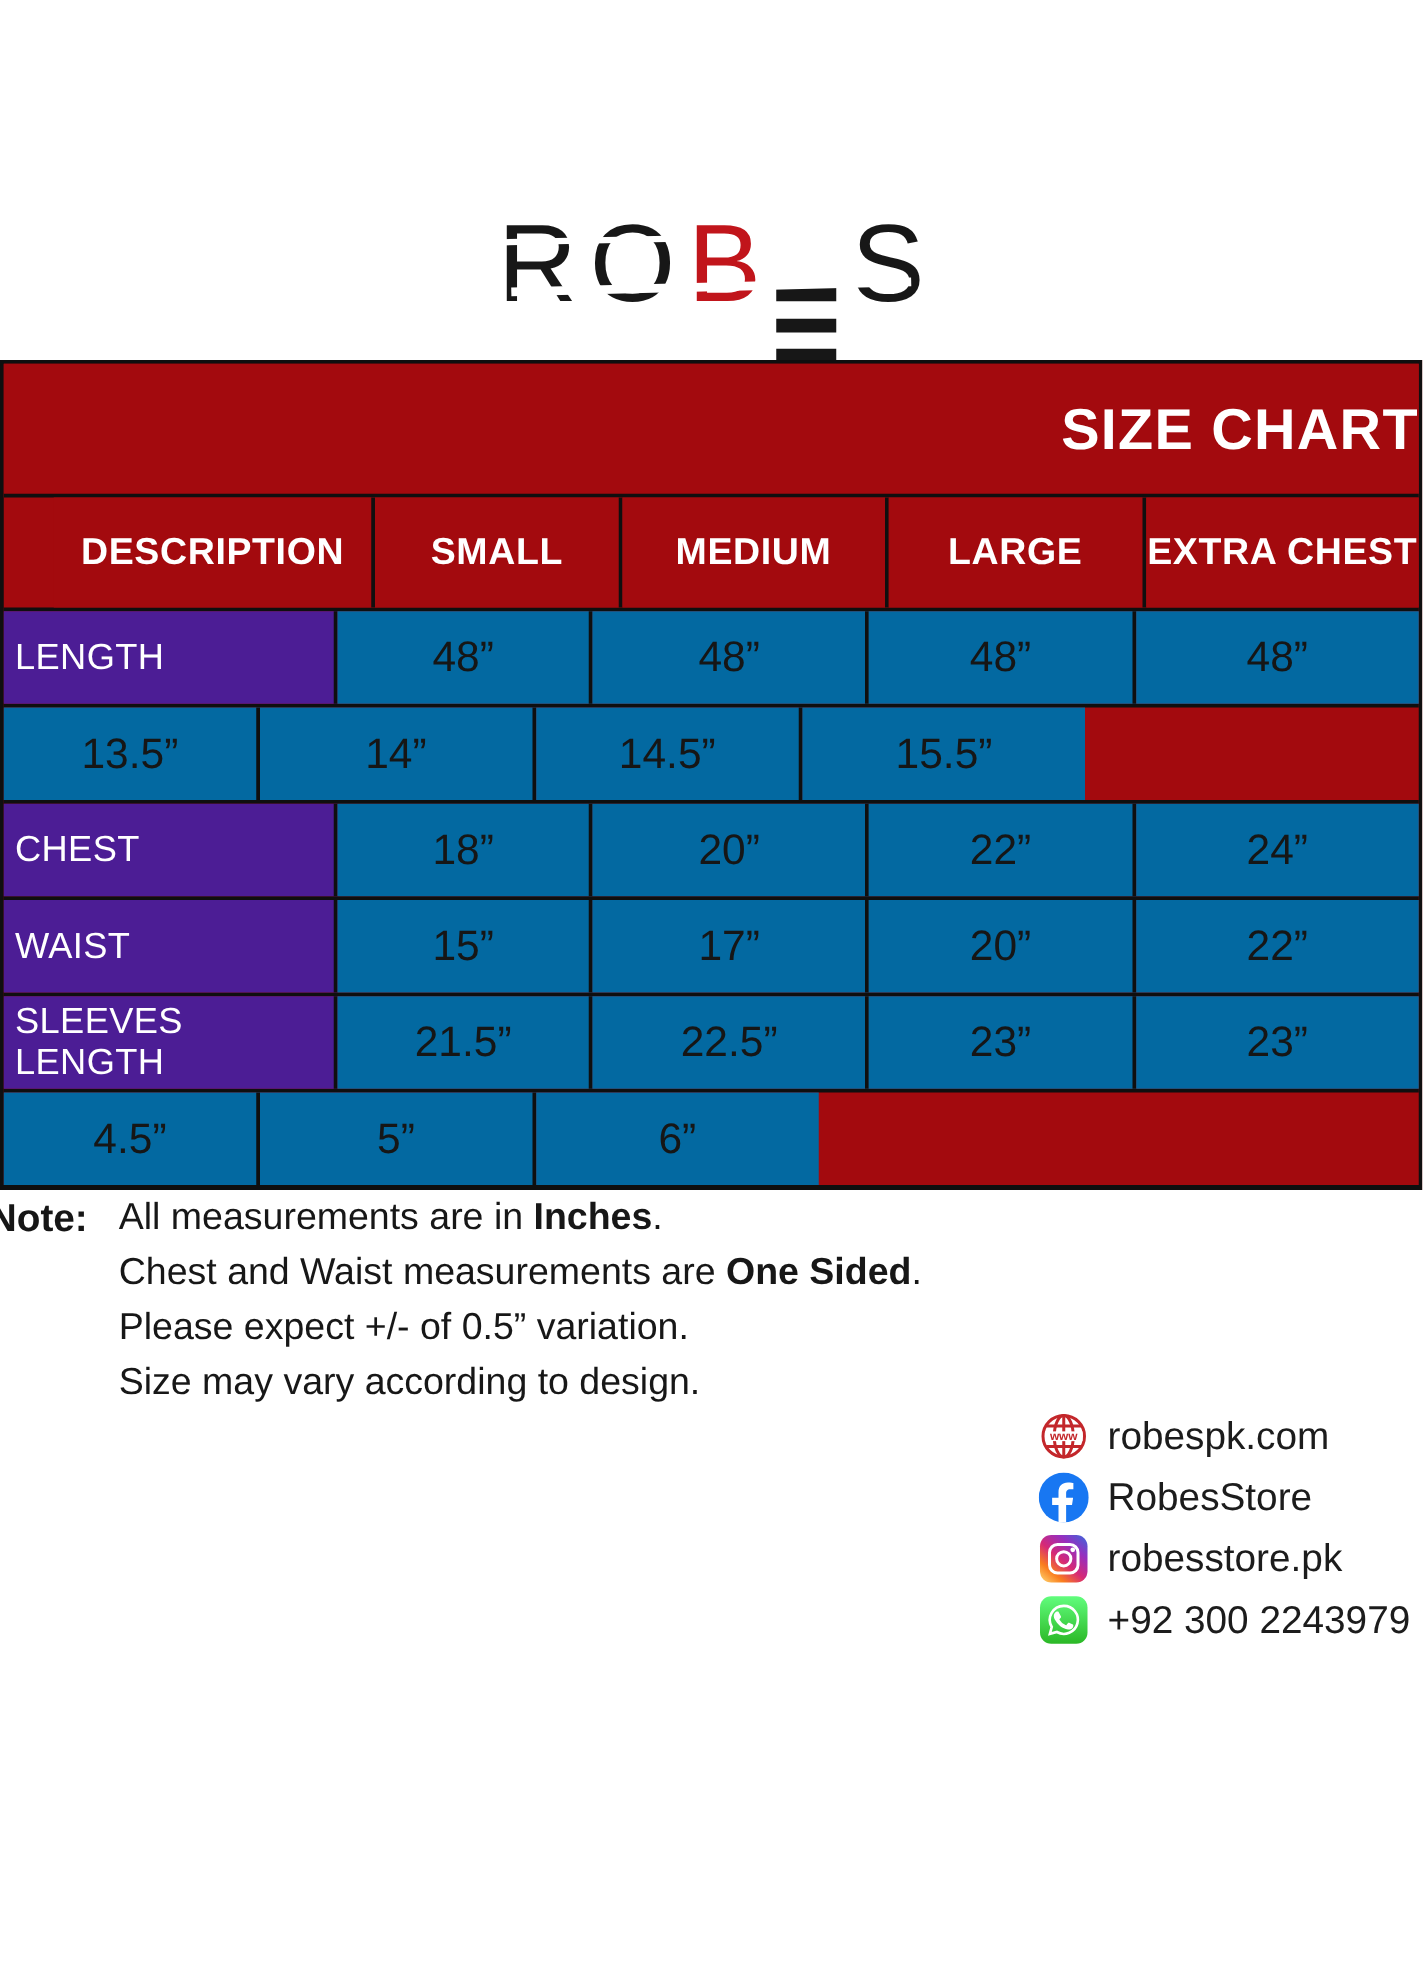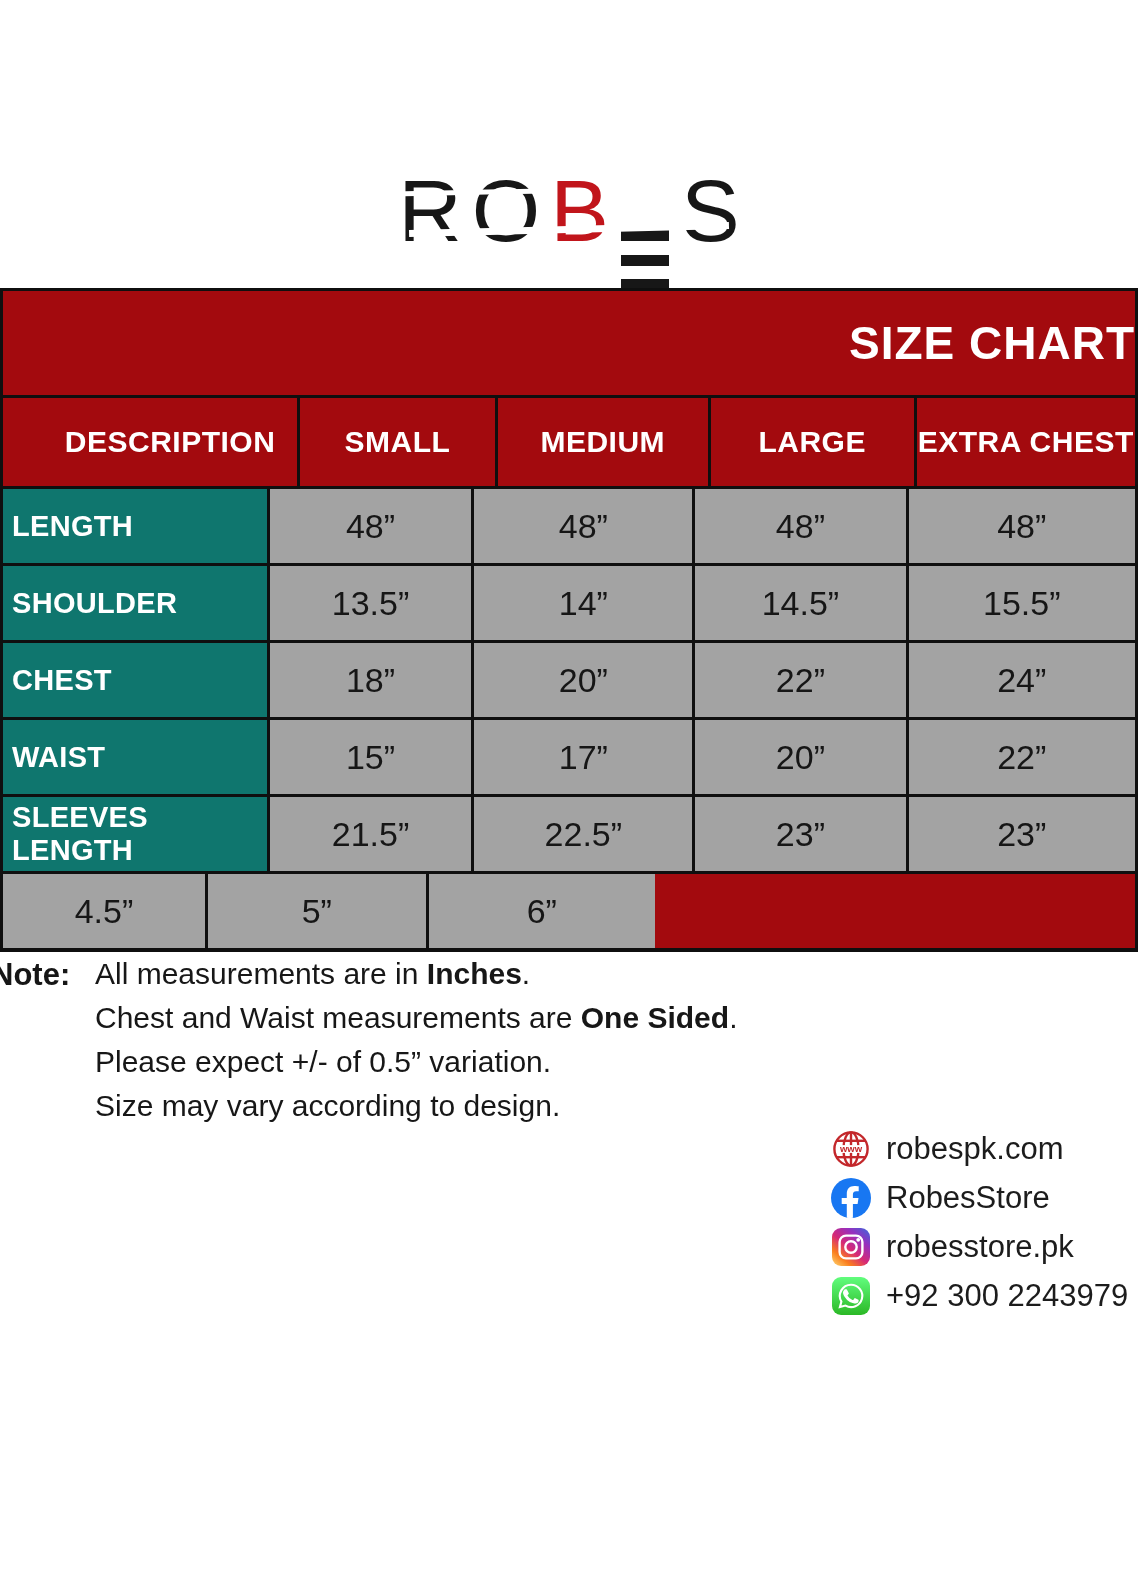--- a/index.html
+++ b/index.html
@@ -49,24 +49,24 @@
     display:flex;align-items:center;justify-content:center;overflow:hidden;
   }
   .cell.c-last{border-right:none;}
   .c0{flex:0 0 23.55%;}
   .c1{flex:0 0 18.10%;}
   .c2{flex:0 0 19.50%;}
   .c3{flex:0 0 18.85%;}
   .c4{flex:0 0 20.00%;}
   .head-cell{background:#A30A0E;color:#ffffff;font-weight:bold;font-size:30px;letter-spacing:.5px;}
   .label-cell{
-    background:#0f766e;color:#ffffff;font-weight:bold;font-size:29px;
+    background:#4c1d95;color:#ffffff;font-weight:normal;font-size:29px;
     justify-content:flex-start;padding-left:9px;letter-spacing:.3px;
   }
-  .value-cell{background:#a3a3a3;color:#161616;font-size:34px;}
+  .value-cell{background:#0369a1;color:#161616;font-size:34px;}
 
   
   .notes{position:absolute;top:958px;left:0;display:flex;align-items:flex-start;}
   .note-label{
     font-weight:bold;font-size:31px;line-height:33px;
     margin-left:-9px;width:104px;flex:0 0 104px;
   }
   .note-lines p{margin:0 0 12px 0;font-size:30px;line-height:32px;color:#171717;}
   .note-lines b{font-weight:bold;}
 
@@ -110,21 +110,20 @@
 
     <div class="t-row">
       <div class="cell c0 label-cell">LENGTH</div>
       <div class="cell c1 value-cell">48”</div>
       <div class="cell c2 value-cell">48”</div>
       <div class="cell c3 value-cell">48”</div>
       <div class="cell c4 c-last value-cell">48”</div>
     </div>
 
     <div class="t-row">
-      <div class="cell c0 label-cell">SHOULDER</div>
       <div class="cell c1 value-cell">13.5”</div>
       <div class="cell c2 value-cell">14”</div>
       <div class="cell c3 value-cell">14.5”</div>
       <div class="cell c4 c-last value-cell">15.5”</div>
     </div>
 
     <div class="t-row">
       <div class="cell c0 label-cell">CHEST</div>
       <div class="cell c1 value-cell">18”</div>
       <div class="cell c2 value-cell">20”</div>

